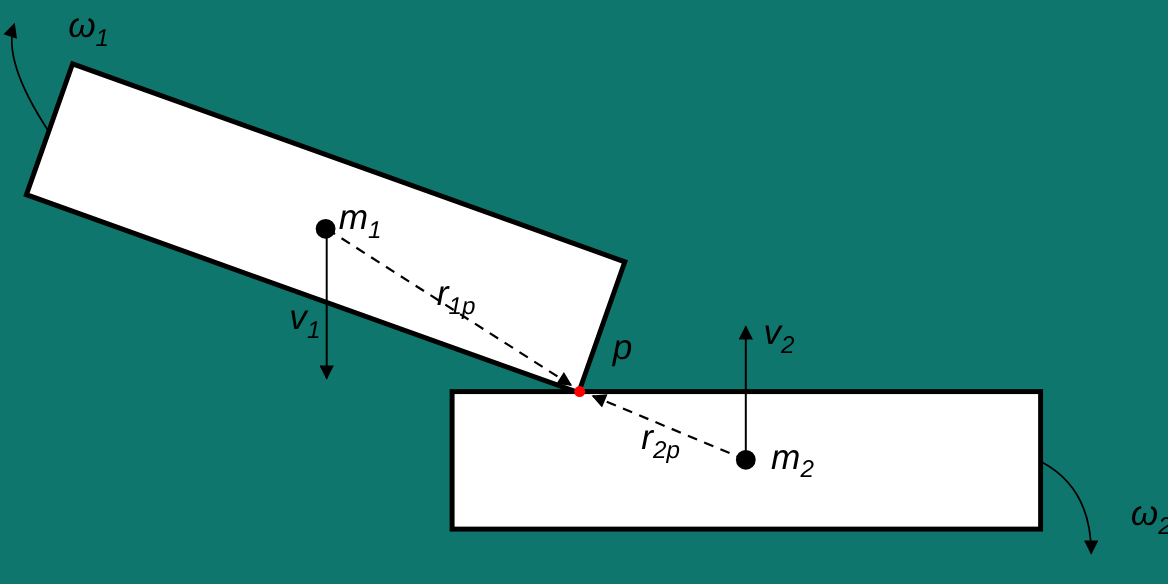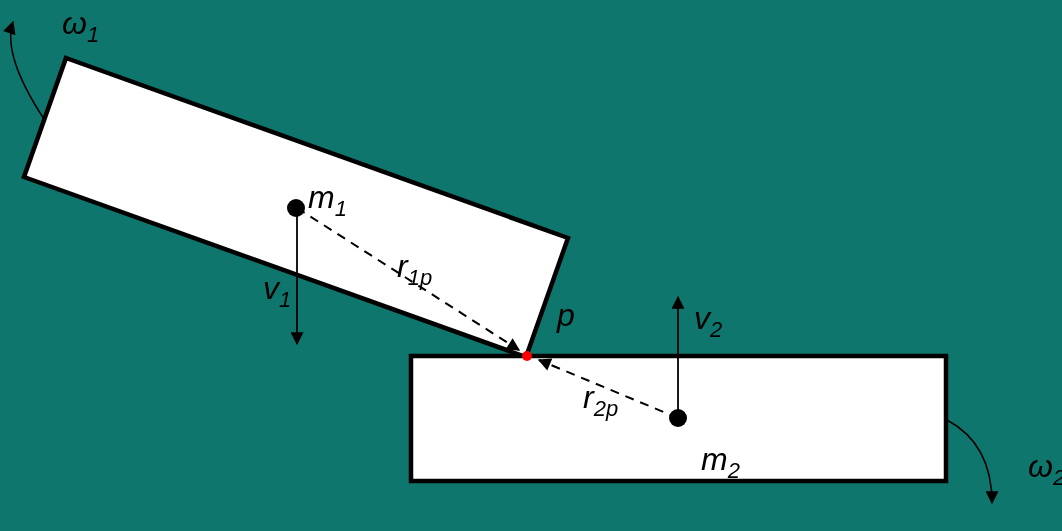--- a/index.html
+++ b/index.html
@@ -92,21 +92,21 @@
   <div class="lbl" style="left:62px; top:5px;"><span class="base">ω</span><span class="sub">1</span></div>
 
   <div class="lbl" style="left:308px; top:179px;"><span class="base">m</span><span class="sub">1</span></div>
 
   <div class="lbl" style="left:247px; top:270px;margin-left:16px;"><span class="base">v</span><span class="sub">1</span></div>
 
   <div class="lbl" style="left:397px; top:248px;"><span class="base">r</span><span class="sub">1p</span></div>
 
   <div class="lbl" style="left:557px; top:297px;"><span class="base">p</span><span class="sub"></span></div>
 
-  <div class="lbl" style="left:694px; top:300px;text-align:right;"><span class="base">v</span><span class="sub">2</span></div>
+  <div class="lbl" style="left:694px; top:284px;text-align:right;"><span class="base">v</span><span class="sub">2</span></div>
 
-  <div class="lbl" style="left:701px; top:397px;margin-top:44px;"><span class="base">m</span><span class="sub">2</span></div>
+  <div class="lbl" style="left:701px; top:397px;"><span class="base">m</span><span class="sub">2</span></div>
 
   <div class="lbl" style="left:583px; top:379px;"><span class="base">r</span><span class="sub">2p</span></div>
 
   <div class="lbl" style="left:1008px; top:448px;margin-left:20px;"><span class="base">ω</span><span class="sub">2</span></div>
 
 </div>
 
 </body></html>

